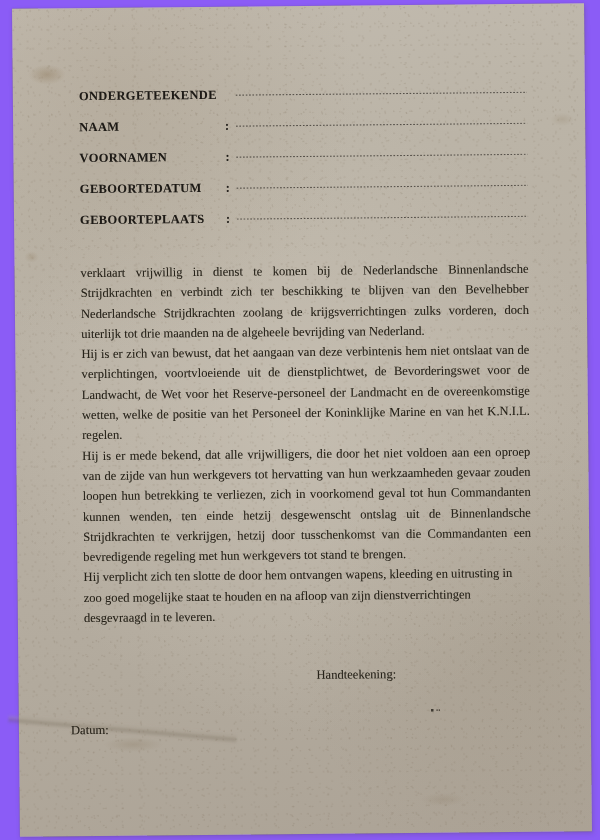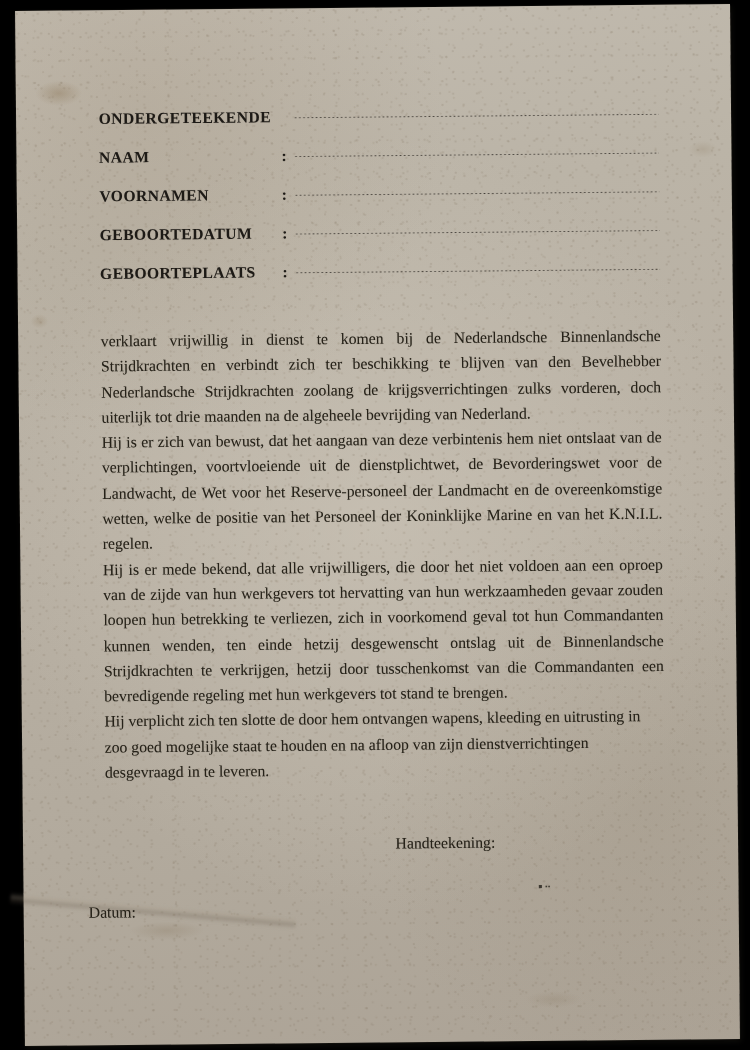--- a/index.html
+++ b/index.html
@@ -12,21 +12,21 @@
     width: 600px;
     height: 840px;
     overflow: hidden;
     font-family: "Liberation Serif", "DejaVu Serif", serif;
   }
 
   #scan-canvas {
     position: relative;
     width: 600px;
     height: 840px;
-    background: #000000;
+    background: #8b5cf6;
     overflow: hidden;
   }
 
   
   #paper-sheet {
     position: absolute;
     left: 16px;
     top: 6px;
     width: 572px;
     height: 828px;

